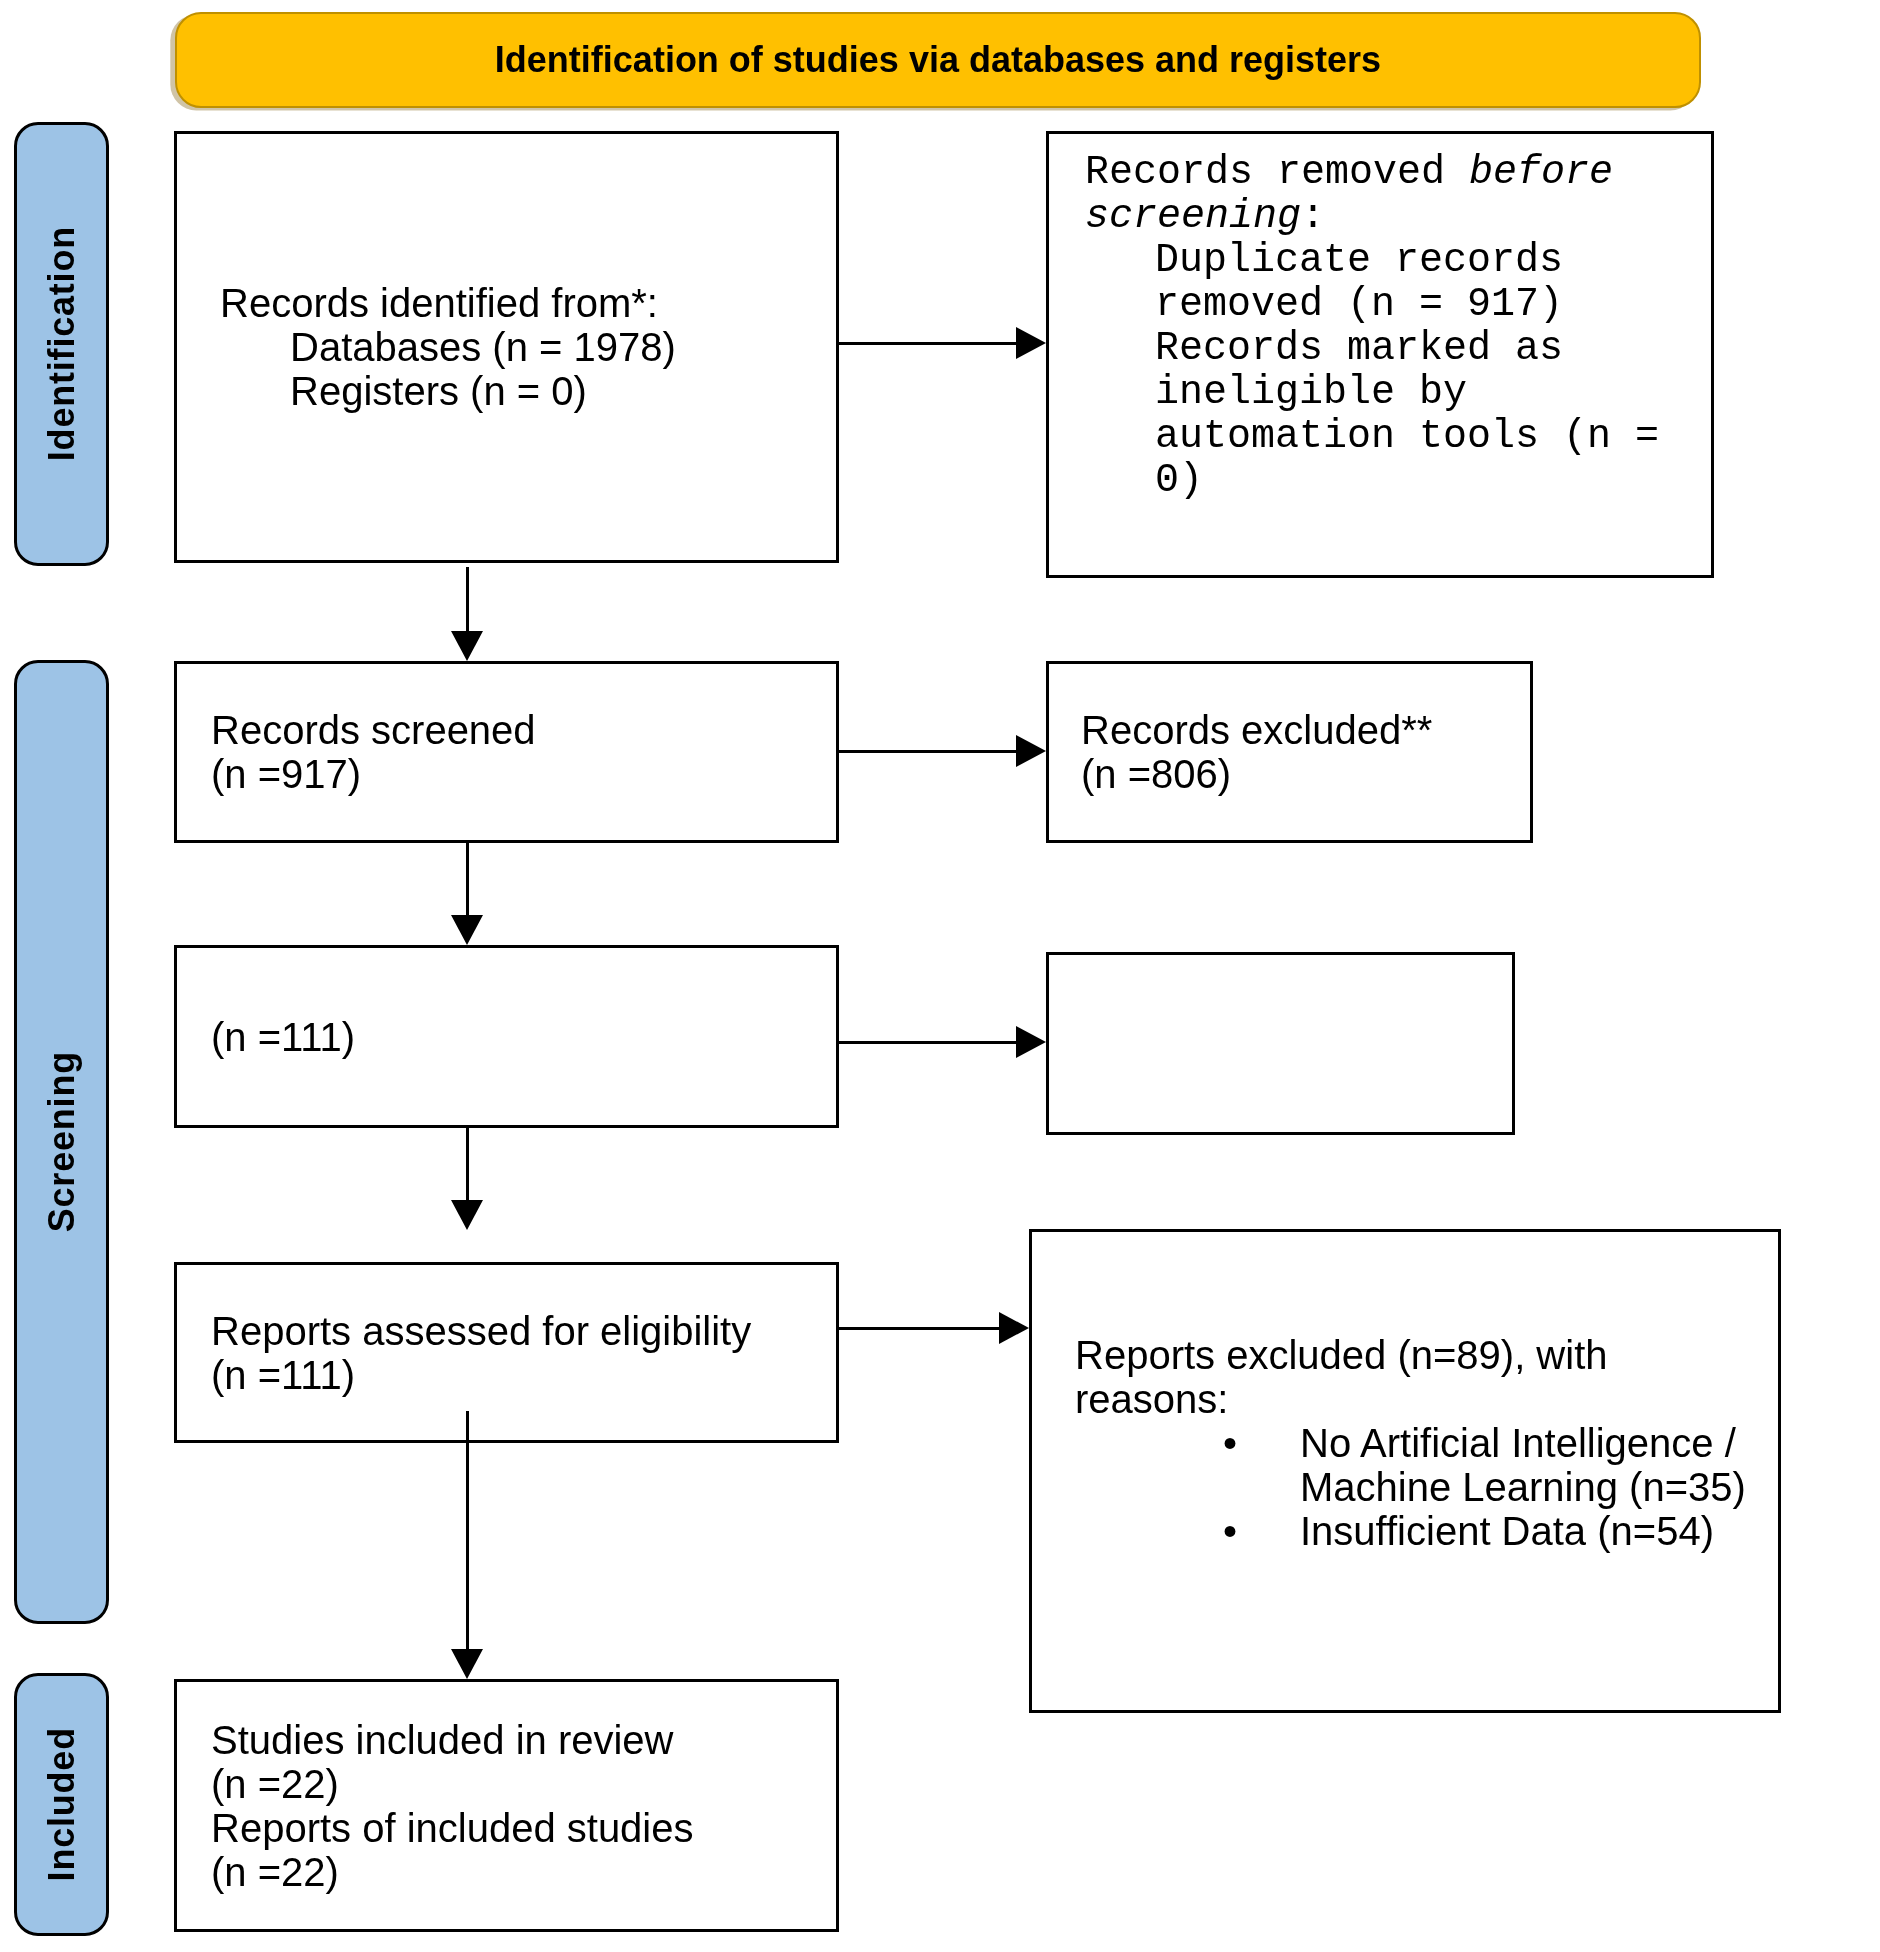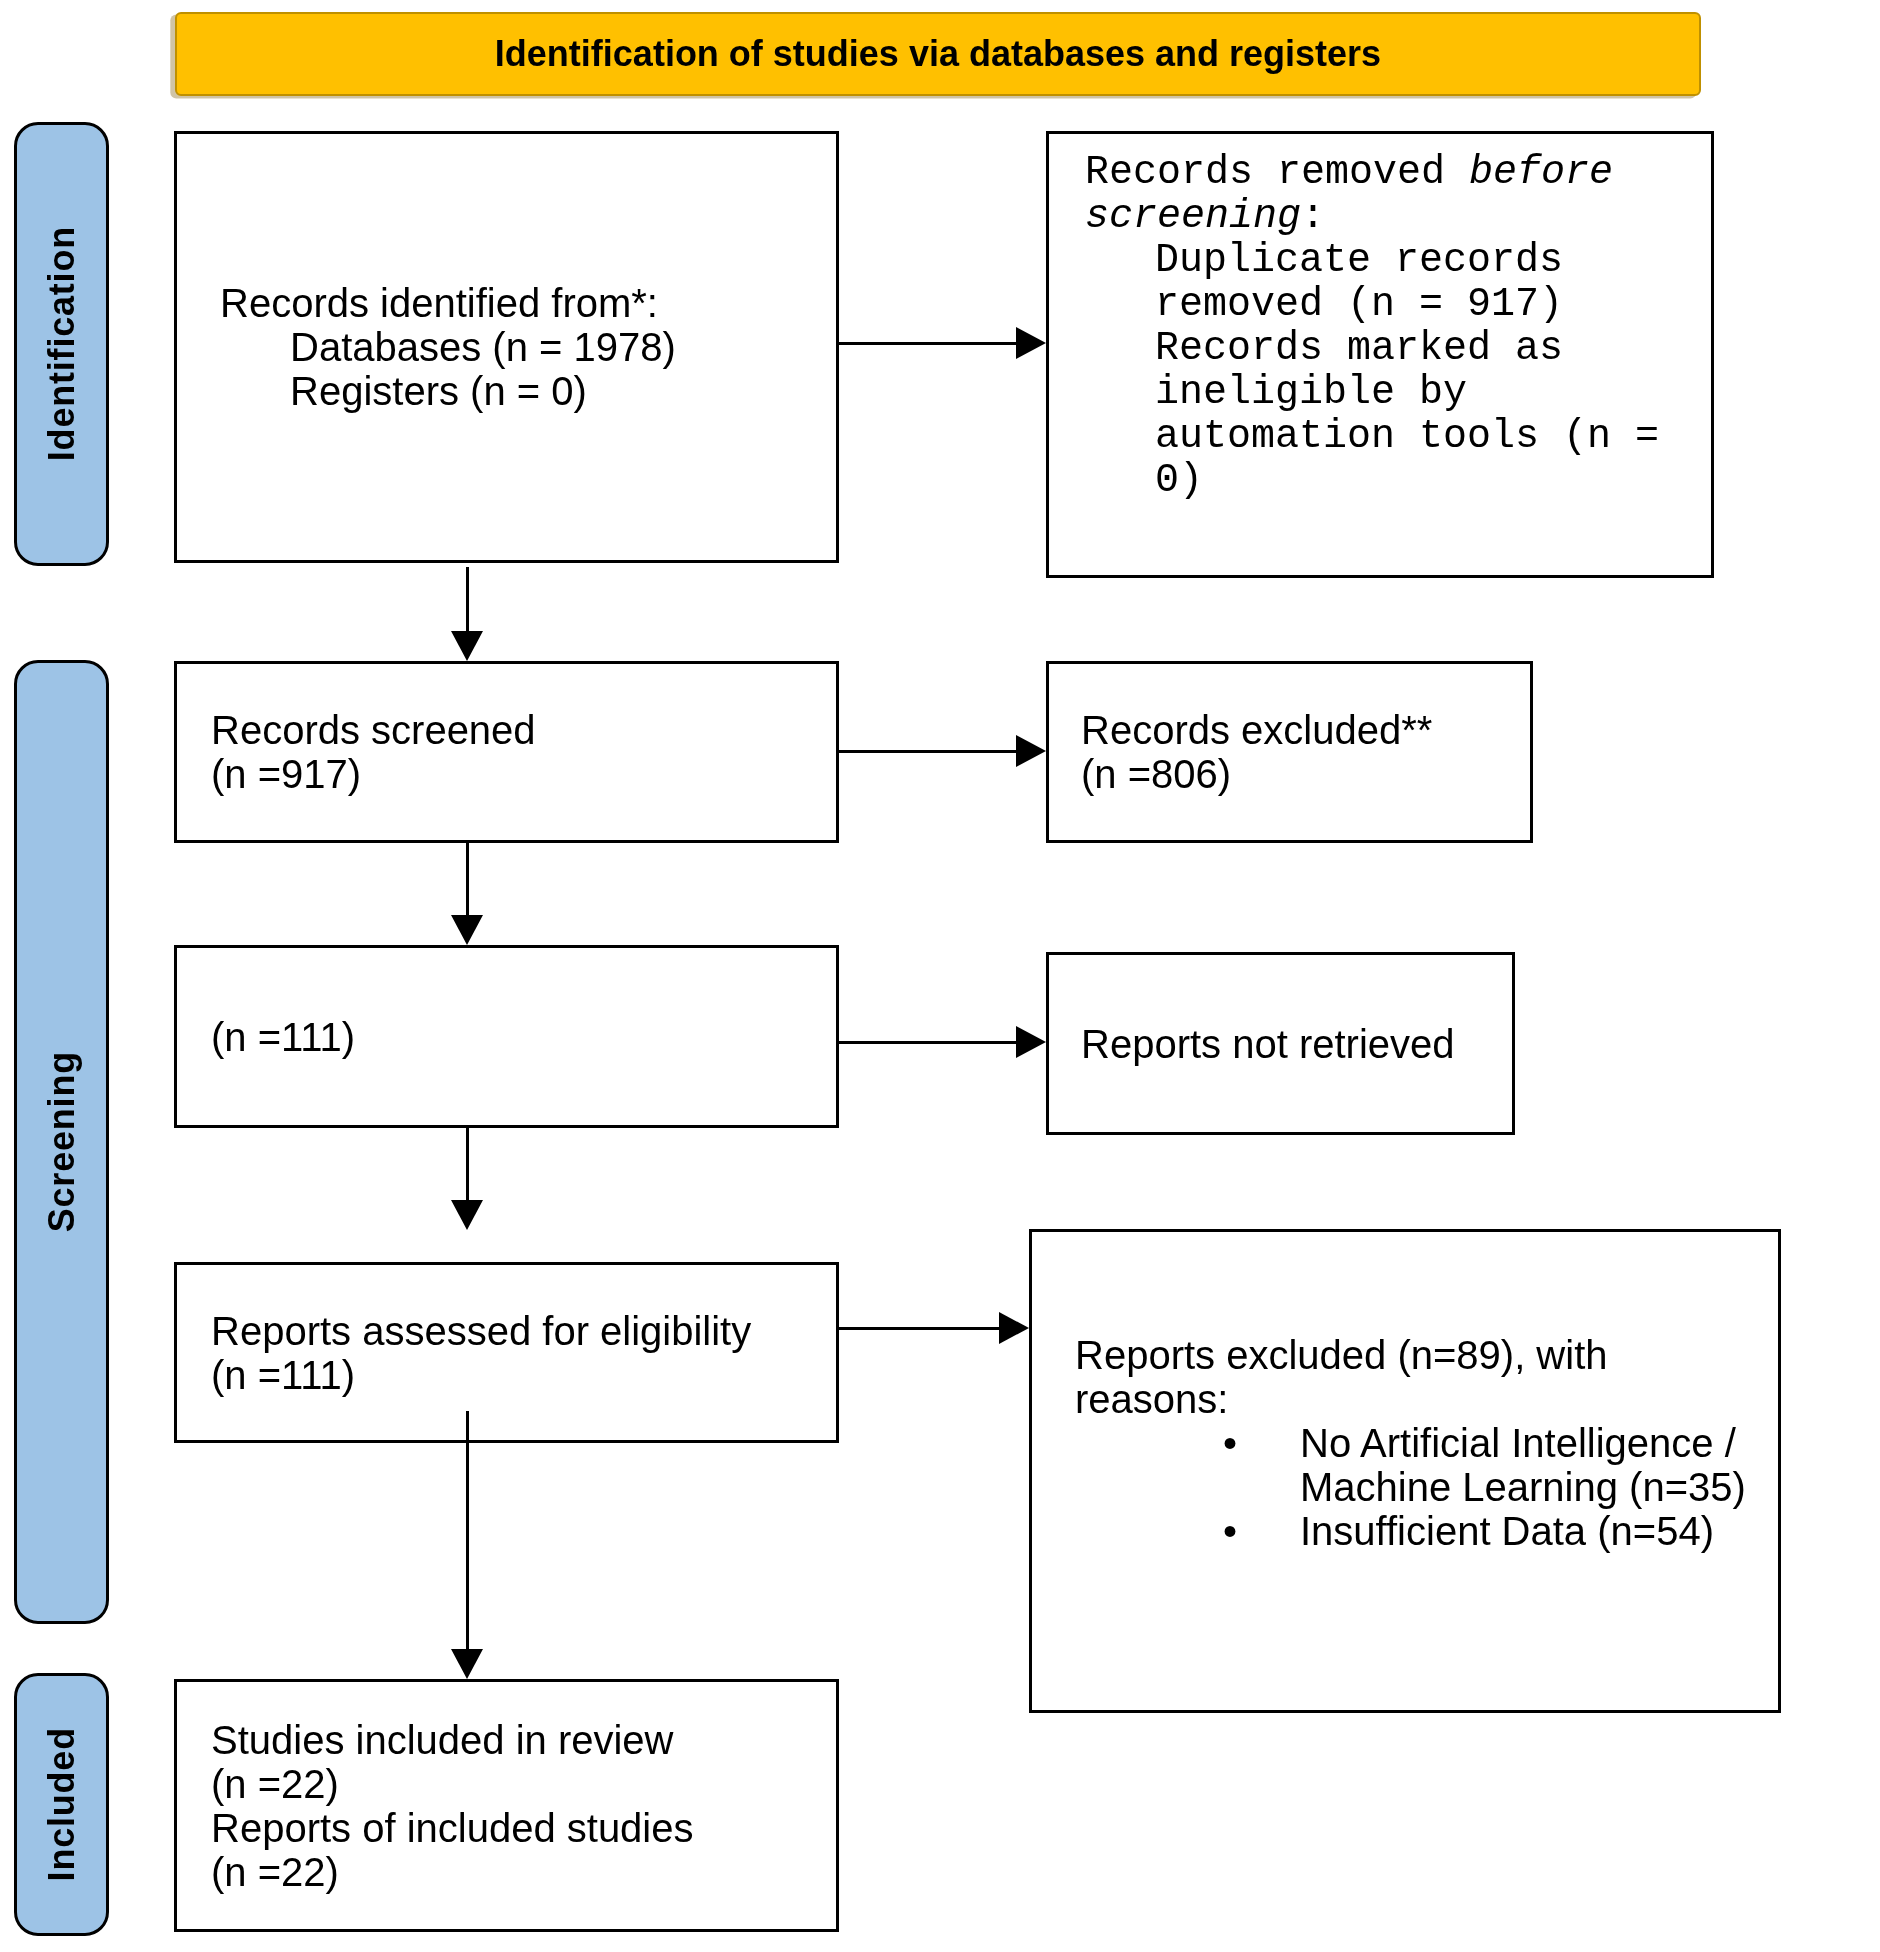--- a/index.html
+++ b/index.html
@@ -19,24 +19,24 @@
   .canvas {
     position: relative;
     width: 1880px;
     height: 1952px;
     background: var(--page-bg);
     overflow: hidden;
   }
   .banner {
     position: absolute;
     left: 175px; top: 12px;
-    width: 1526px; height: 84px;
+    width: 1526px; height: 96px;
     background: var(--banner-fill);
     border: 2.4px solid var(--banner-border);
-    border-radius: 6px;
+    border-radius: 26px;
     box-shadow: -4.7px 2.4px 0 rgba(120, 86, 0, 0.35);
     display: flex; align-items: center; justify-content: center;
   }
   .banner-title {
     font-size: 36px;
     font-weight: bold;
     color: #000;
   }
   .stage {
     position: absolute;
@@ -154,21 +154,20 @@
   </div>
   <div class="flowbox box-excluded center-v">
     <div>Records excluded**</div>
     <div>(n =806)</div>
   </div>
 
   <div class="flowbox box-sought center-v">
     <div>(n =111)</div>
   </div>
   <div class="flowbox box-notretrieved center-v">
-    <div>Reports not retrieved</div>
   </div>
 
   <div class="flowbox box-assessed center-v">
     <div>Reports assessed for eligibility</div>
     <div>(n =111)</div>
   </div>
   <div class="flowbox box-reasons">
     <div>Reports excluded (n=89), with reasons:</div>
     <ul>
       <li><span class="bullet-dot">•</span><span>No Artificial Intelligence / Machine Learning (n=35)</span></li>

